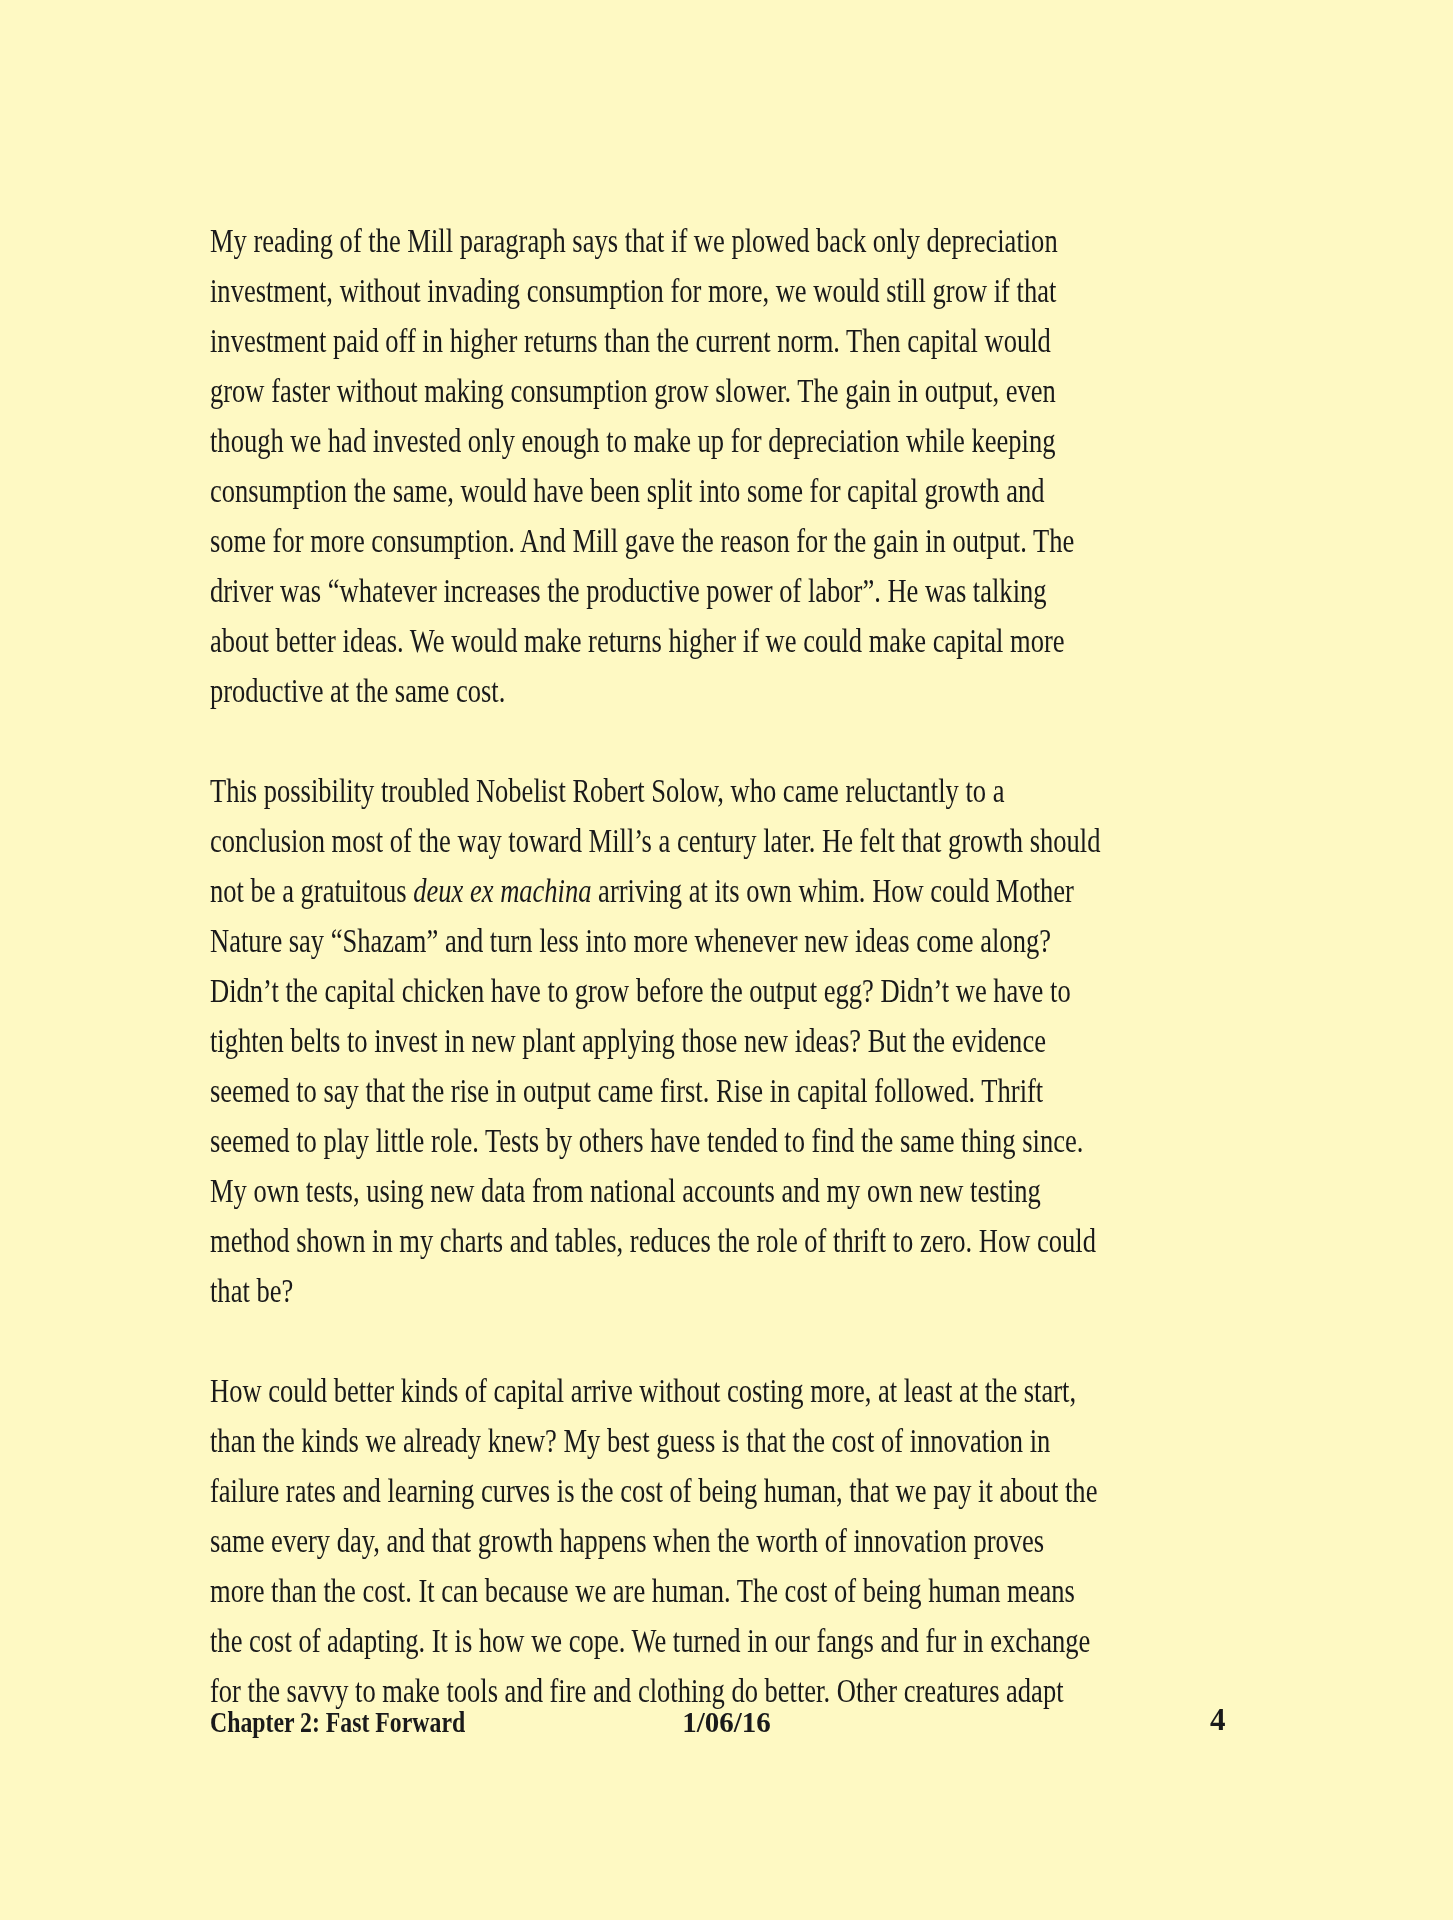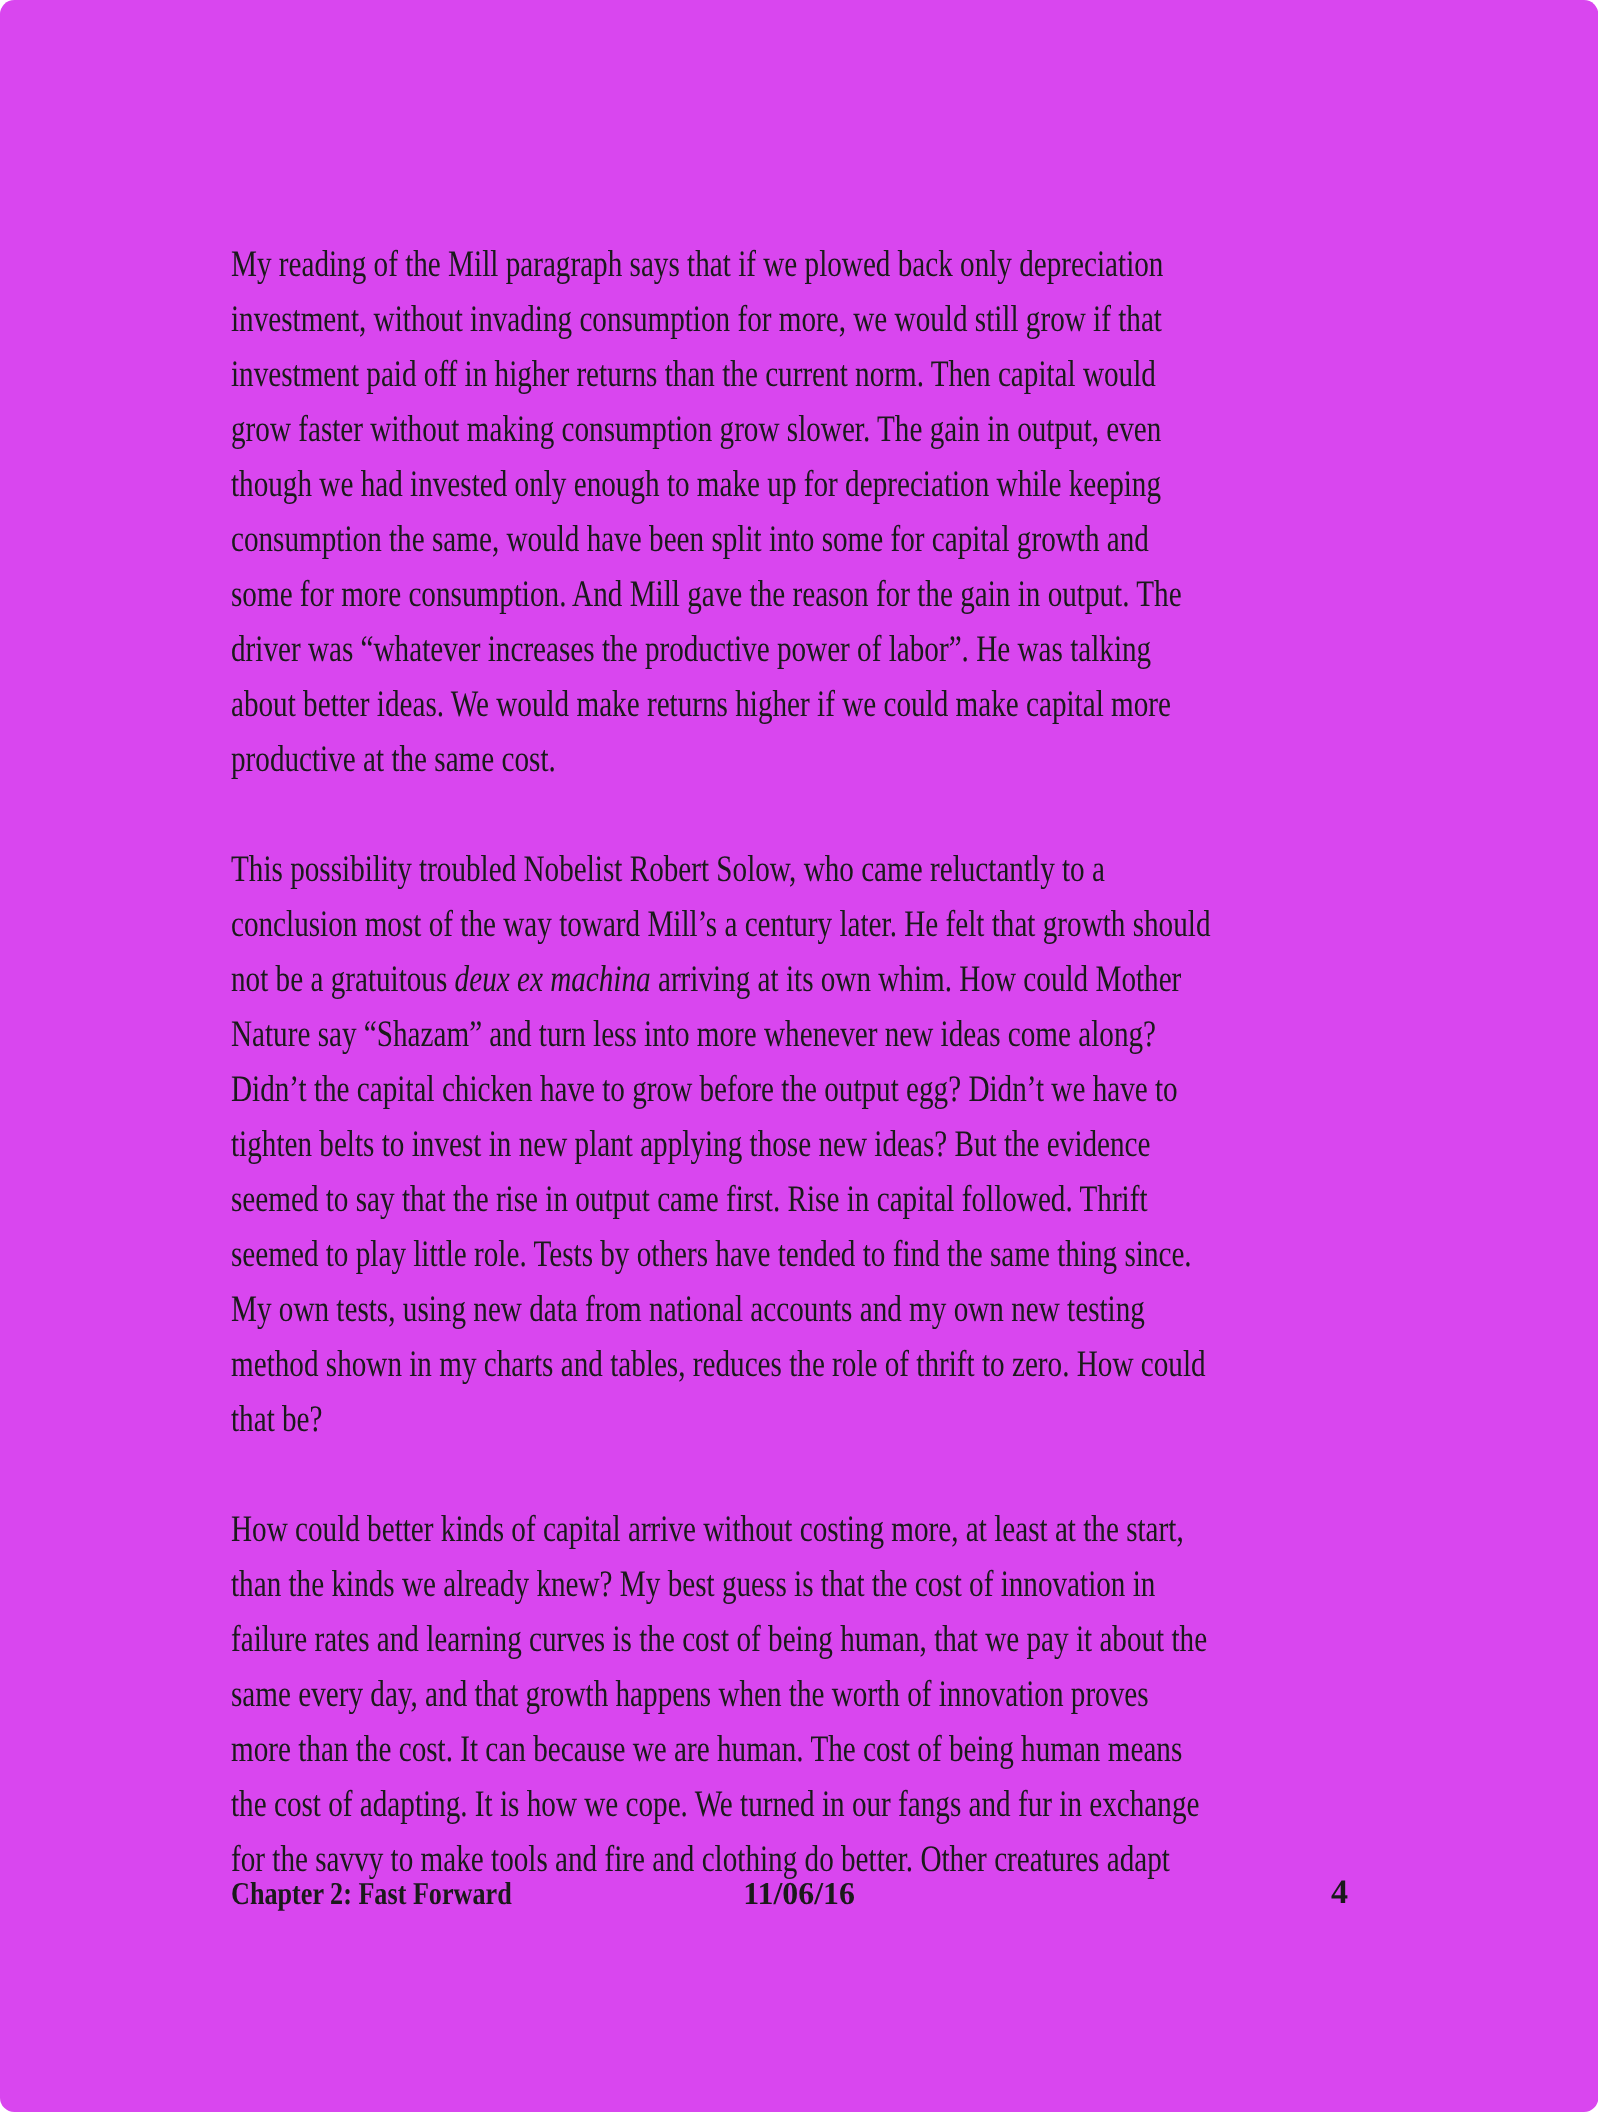--- a/index.html
+++ b/index.html
@@ -4,25 +4,24 @@
 <style>
   html, body {
     margin: 0;
     padding: 0;
     background: #ffffff;
   }
   .page {
     position: relative;
     width: 1453px;
     height: 1920px;
-    background: #d946ef;
+    background: #fef9c3;
     overflow: hidden;
     font-family: "Liberation Serif", serif;
     color: #1a1a1a;
-    border-radius: 13px;
   }
   .body-text {
     position: absolute;
     left: 210px;
     top: 216px;
     transform: scaleX(0.78);
     transform-origin: 0 0;
     font-size: 34px;
     line-height: 50px;
     letter-spacing: 0px;
@@ -121,18 +120,18 @@
       <div class="line">same every day, and that growth happens when the worth of innovation proves</div>
       <div class="line">more than the cost. It can because we are human. The cost of being human means</div>
       <div class="line">the cost of adapting. It is how we cope. We turned in our fangs and fur in exchange</div>
       <div class="line">for the savvy to make tools and fire and clothing do better. Other creatures adapt</div>
     </div>
 
   </div>
 
   <div class="footer-row">
     <div class="footer-chapter">Chapter 2: Fast Forward</div>
-    <div class="footer-date">11/06/16</div>
+    <div class="footer-date">1/06/16</div>
     <div class="footer-page-number">4</div>
   </div>
 
 
 </div>
 
 </body></html>

